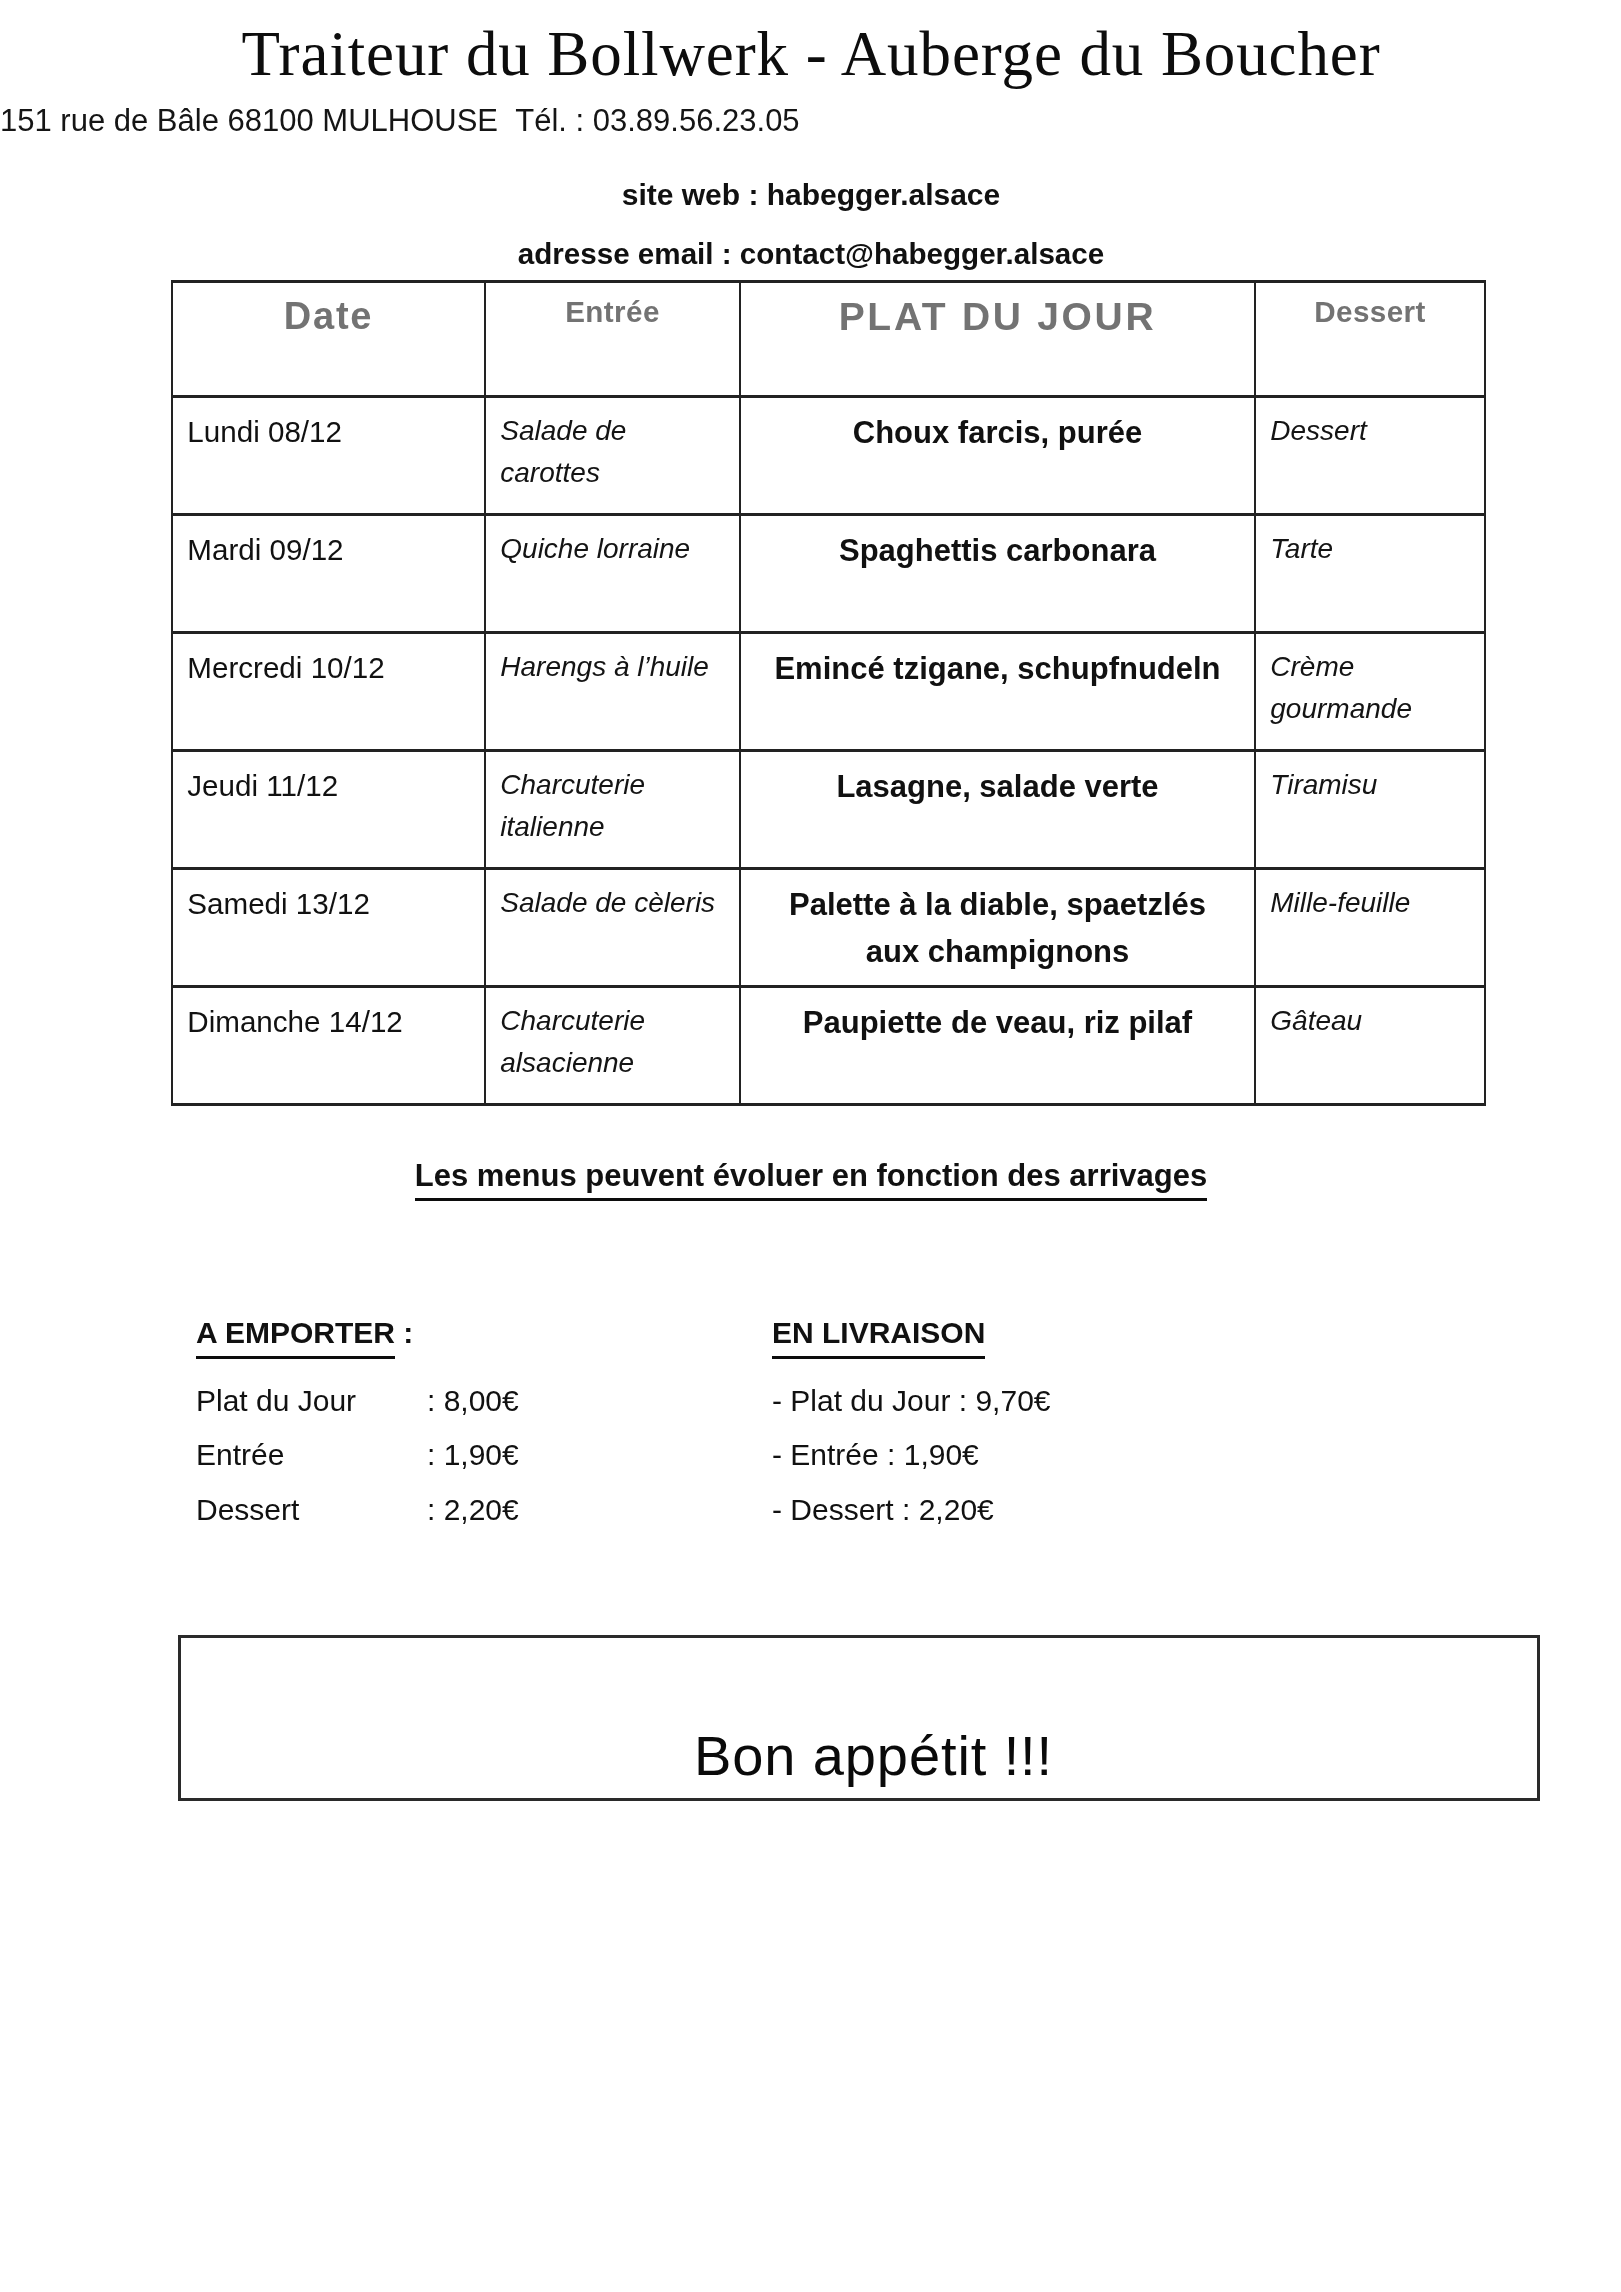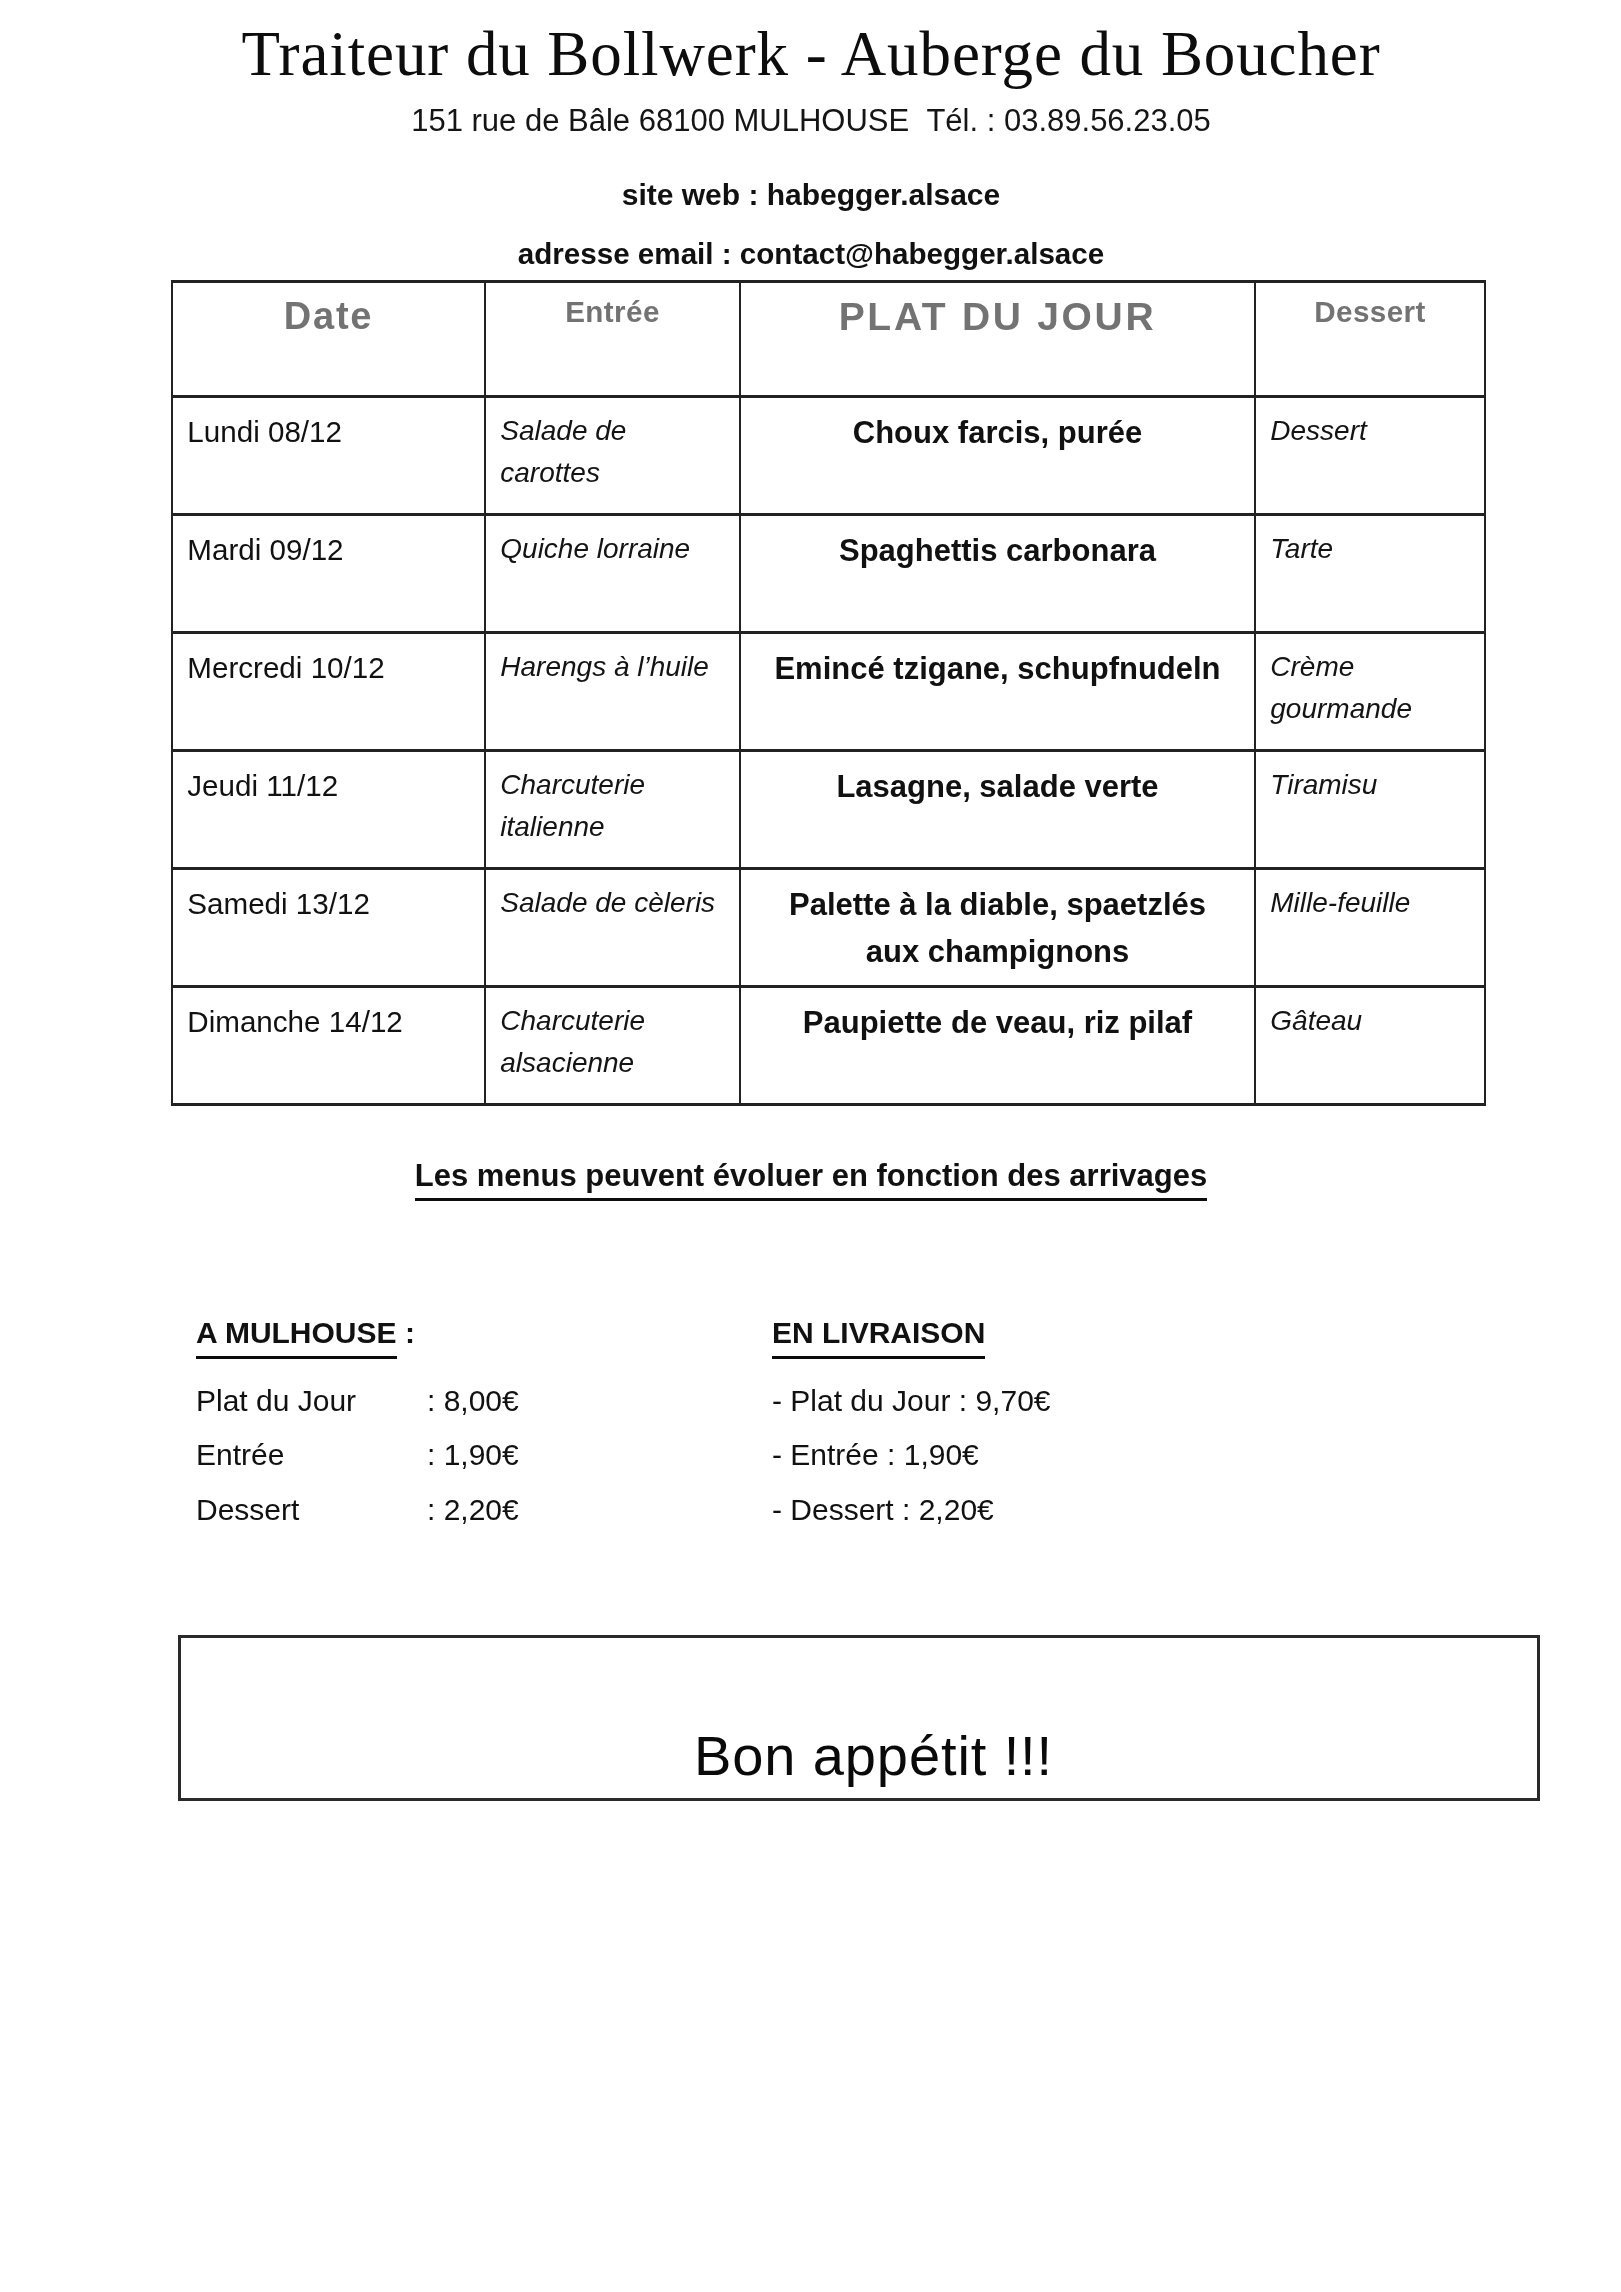--- a/index.html
+++ b/index.html
@@ -19,21 +19,20 @@
     text-align:center;
     font-family:"Liberation Serif", serif;
     font-size:63px;
     font-weight:400;
     line-height:1.15;
     letter-spacing:0.9px;
     color:#0d0d0d;
   }
   .address-line{
     margin-top:12.5px;
-    text-align:center;
     font-size:31px;
     color:#151515;
   }
   .website-line{
     margin-top:39px;
     text-align:center;
     font-size:30px;
     font-weight:700;
   }
   .email-line{
@@ -207,21 +206,21 @@
     </tbody>
   </table>
 
   <div class="notice">
     <span class="u">Les menus peuvent évoluer en fonction des arrivages</span>
   </div>
 
   <div class="pricing">
     <div class="col-takeaway">
       <div class="section-title">
-        <span class="u">A MULHOUSE</span><span>&nbsp;:</span>
+        <span class="u">A EMPORTER</span><span>&nbsp;:</span>
       </div>
       <div class="price-rows">
         <div class="price-row">
           <span class="lbl">Plat du Jour</span><span>: 8,00€</span>
         </div>
         <div class="price-row">
           <span class="lbl">Entrée</span><span>: 1,90€</span>
         </div>
         <div class="price-row">
           <span class="lbl">Dessert</span><span>: 2,20€</span>

